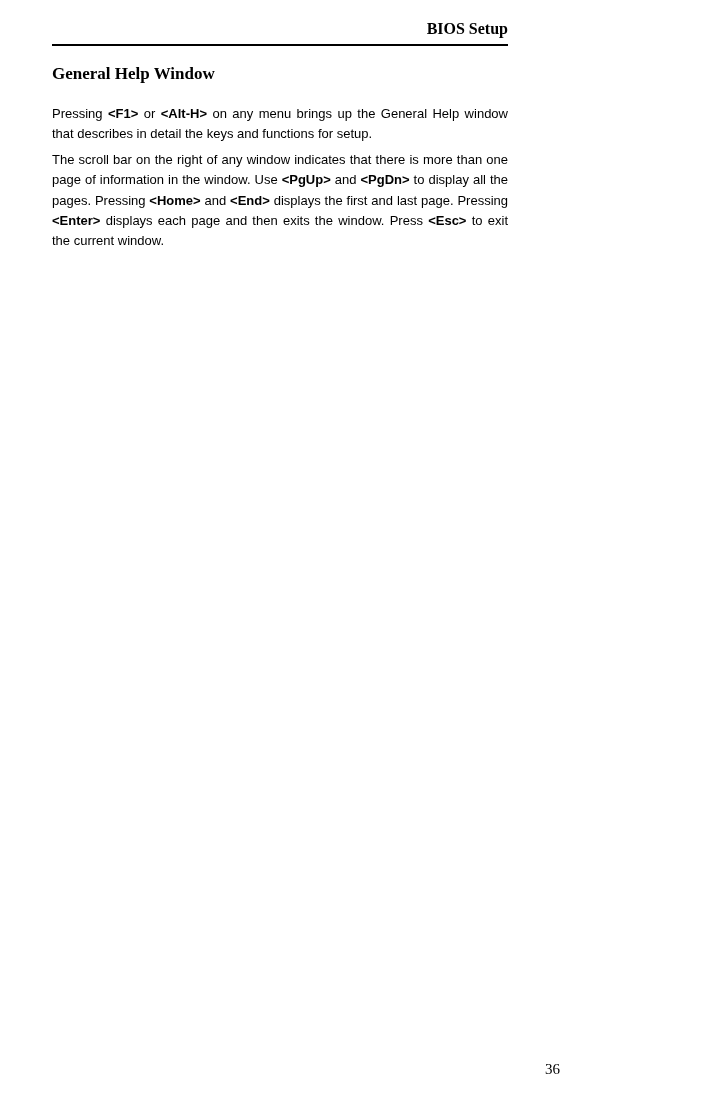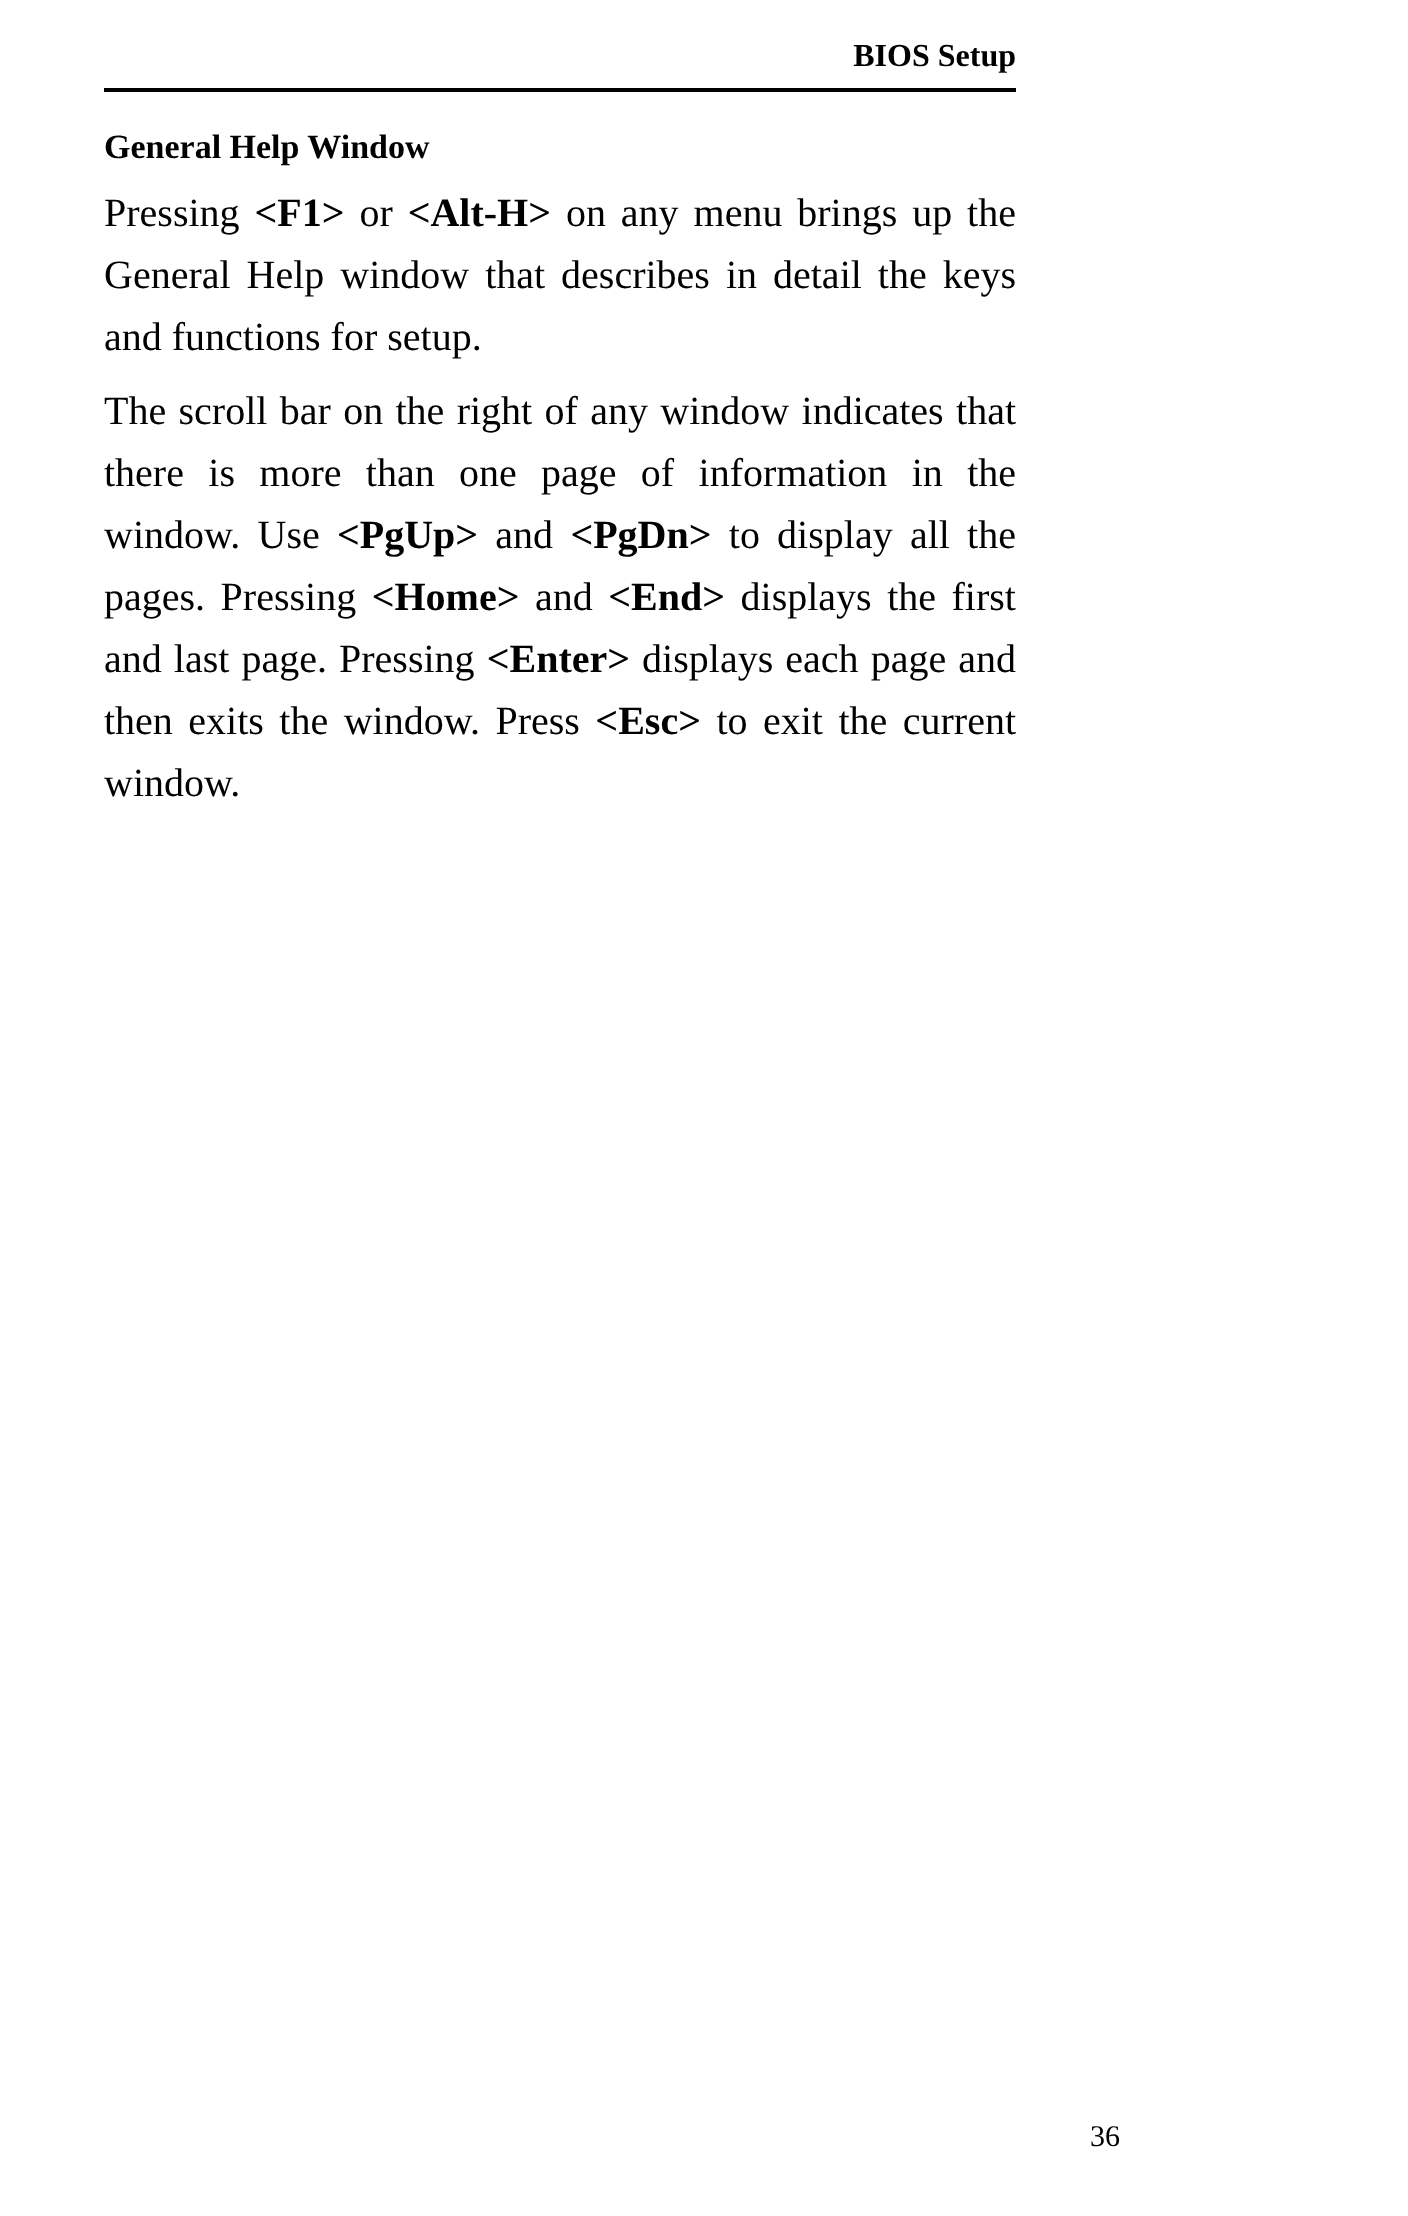--- a/index.html
+++ b/index.html
@@ -37,26 +37,26 @@
     .header-title {
       font-size: 16px;
       font-weight: bold;
       font-family: "Times New Roman", Times, serif;
     }
 
     .section-title {
       font-size: 17px;
       font-weight: bold;
       font-family: "Times New Roman", Times, serif;
-      margin-bottom: 8px;
+      margin-bottom: 20px;
     }
 
     .body-text {
-      font-size: 20px;
-      font-family: Liberation Serif, serif;
+      font-size: 13px;
+      font-family: Liberation Sans, sans-serif;
       line-height: 1.55;
       text-align: justify;
     }
 
     .body-text p {
       margin-bottom: 6px;
     }
 
     .page-footer {
       position: absolute;

